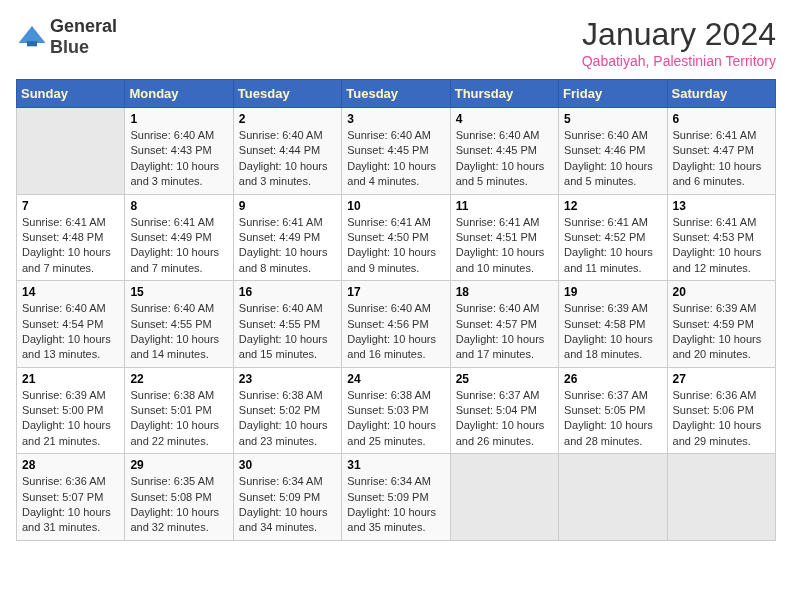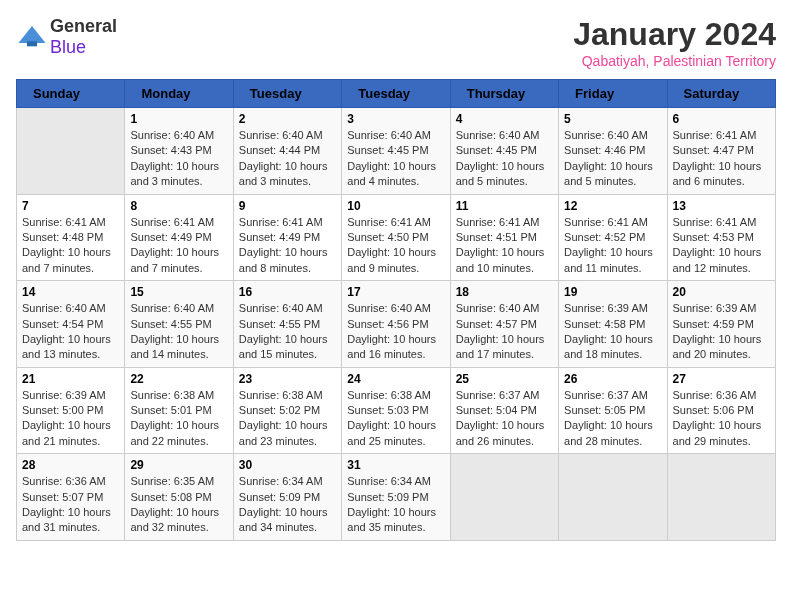--- a/index.html
+++ b/index.html
@@ -25,36 +25,36 @@
       width: 28px;
       height: 22px;
       position: relative;
       margin-left: 2px;
     }
     .title-area {
       text-align: right;
     }
     .month-title {
       font-size: 32px;
-      font-weight: bold;
+      font-weight: normal;
       color: #333;
     }
     .location-subtitle {
       font-size: 14px;
       color: #ec4899;
     }
     table {
       width: 100%;
       border-collapse: collapse;
       font-size: 11px;
     }
     thead tr th {
       background-color: #3a6abf;
-      color: #000000;
-      padding: 6px 16px;
+      color: #fef9c3;
+      padding: 6px 4px;
       text-align: left;
       font-size: 13px;
       font-weight: bold;
       border: 1px solid #2a5aaf;
     }
     tbody tr td {
       border: 1px solid #ccc;
       padding: 4px 5px;
       vertical-align: top;
       background: #fff;
@@ -98,21 +98,21 @@
 <body>
 
 <div class="header-area">
   <div class="logo">
     <svg class="logo-icon" width="32" height="26" viewBox="0 0 32 26">
       <polygon points="16,0 32,20 0,20" fill="#4a90d9"></polygon>
       <rect x="10" y="18" width="12" height="6" fill="#2a6aaf"></rect>
     </svg>
     <div>
       <span style="font-size:18px;font-weight:bold;color:#333;">General</span><br>
-      <span style="font-size:18px;font-weight:normal;color:#6d28d9;">Blue</span>
+      <span style="font-size:18px;font-weight:bold;color:#404040;">Blue</span>
     </div>
   </div>
   <div class="title-area">
     <div class="month-title">January 2024</div>
     <div class="location-subtitle">Qabatiyah, Palestinian Territory</div>
   </div>
 </div>
 
 <table>
   <thead>

